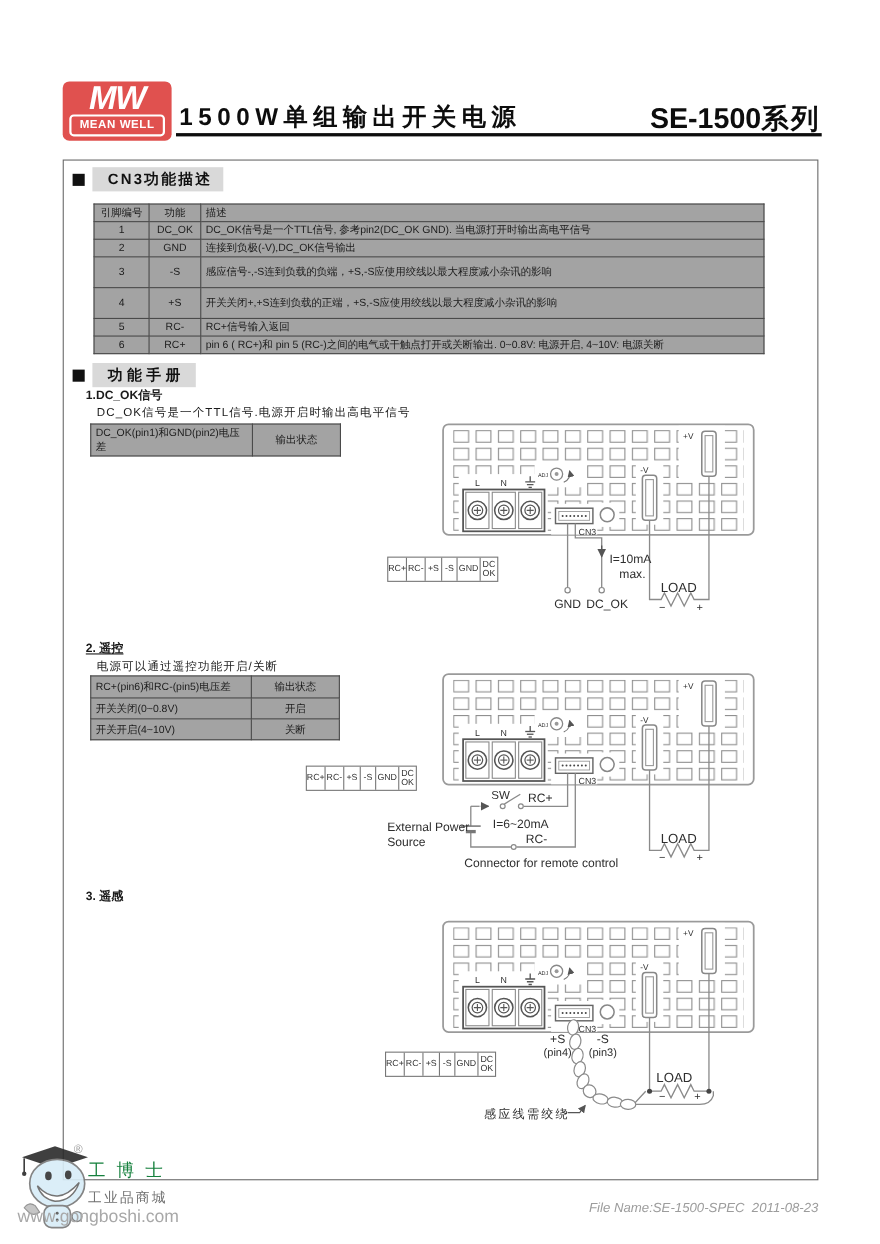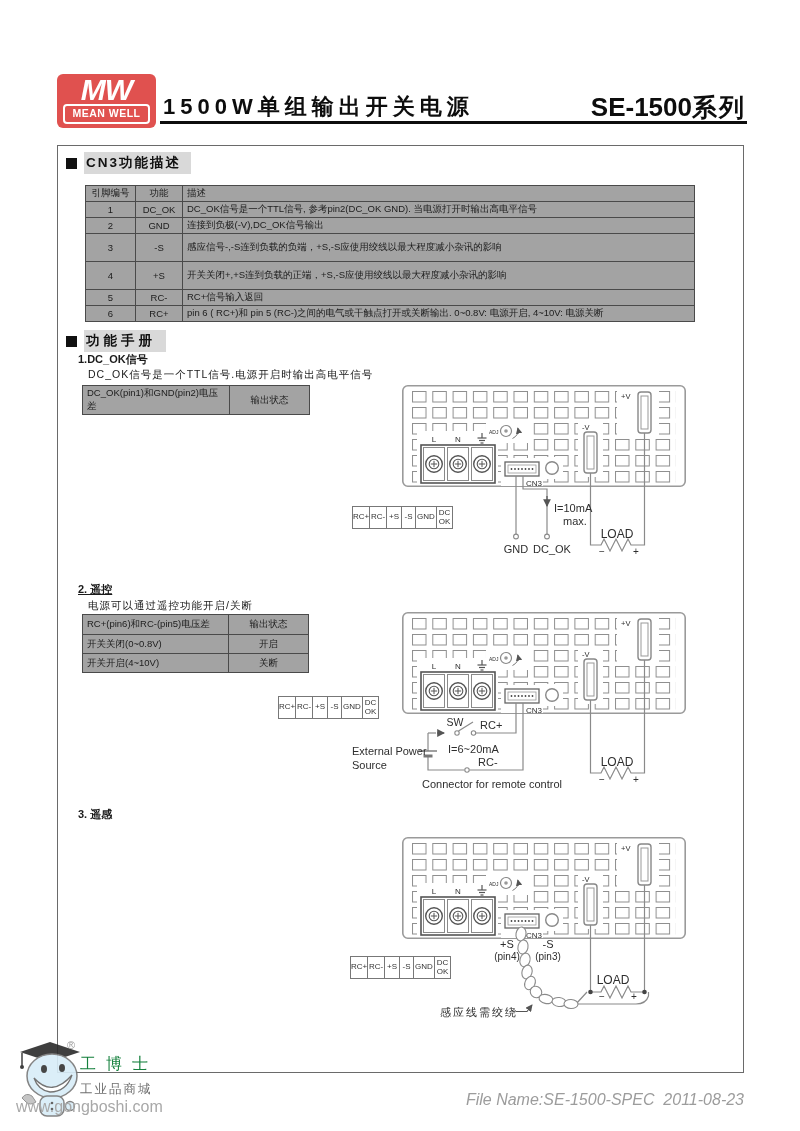--- a/index.html
+++ b/index.html
@@ -23,21 +23,21 @@
   .series .big { font-size:26px; }
   .series .suf { font-size:25px; letter-spacing:2px; }
 
   
   .frame { left:57px; top:145px; width:687px; height:928px; border:1px solid #6a6a6a; }
 
   
   .sec-heading { display:flex; align-items:center; gap:7px; font-size:13.5px; font-weight:bold;
                  color:#111; letter-spacing:2px; }
   .sq { width:11px; height:11px; background:#111; flex:none; }
-  .hl { background:#d9d9d9; padding:2px 10px 2px 2px; }
+  .hl { background:#d9d9d9; padding:2px 10px 2px 14px; }
 
   .sub-title { font-size:11px; font-weight:bold; color:#1a1a1a; }
   .sub-desc  { font-size:10.5px; color:#1a1a1a; letter-spacing:1px; }
 
   
   table.spec { border-collapse:collapse; table-layout:fixed; background:#a3a3a3; }
   table.spec td { border:1px solid #4a4a4a; font-size:9.5px; color:#1c1c1c;
                   padding:1px 4px; vertical-align:middle; overflow:hidden; }
   td.c { text-align:center; padding:1px 2px; }
   tr.h14 { height:14px; } tr.h13 { height:13px; } tr.h28 { height:28px; }
@@ -54,21 +54,21 @@
   svg text { font-family:"Liberation Sans","DejaVu Sans",sans-serif; fill:#2e2e2e; }
   .dg-label { font-size:11px; }
   .dg-load  { font-size:12px; }
   .dg-sign  { font-size:10px; }
 
   
   .wm-reg  { left:67px;  top:1039px; font-size:11px; color:#9a9a9a; }
   .wm-name { left:80px;  top:1054px; font-size:16px; color:#15803d; letter-spacing:10px; }
   .wm-shop { left:80px;  top:1081px; font-size:12.5px; color:#6f6f6f; letter-spacing:2px; }
   .wm-url  { left:16px;  top:1098px; font-size:16px; color:#a8a8a8; }
-  .filename { right:56px; top:1091px; font-style:italic; font-size:16px; color:#9c9c9c; white-space:pre; }
+  .filename { right:56px; top:1091px; font-style:italic; font-size:12px; color:#9c9c9c; white-space:pre; }
 </style>
 </head>
 <body>
 
 <svg width="0" height="0" style="position:absolute" aria-hidden="true">
   <defs>
     <pattern id="slots" width="20.3" height="16" patternUnits="userSpaceOnUse" x="10" y="6">
       <rect x="0.5" y="0.5" width="13.5" height="10.5" fill="#fff" stroke="#8f8f8f" stroke-width="1"></rect>
     </pattern>
     <marker id="arr" viewBox="0 0 8 8" refX="7" refY="4" markerWidth="6.5" markerHeight="6.5" orient="auto-start-reverse">

